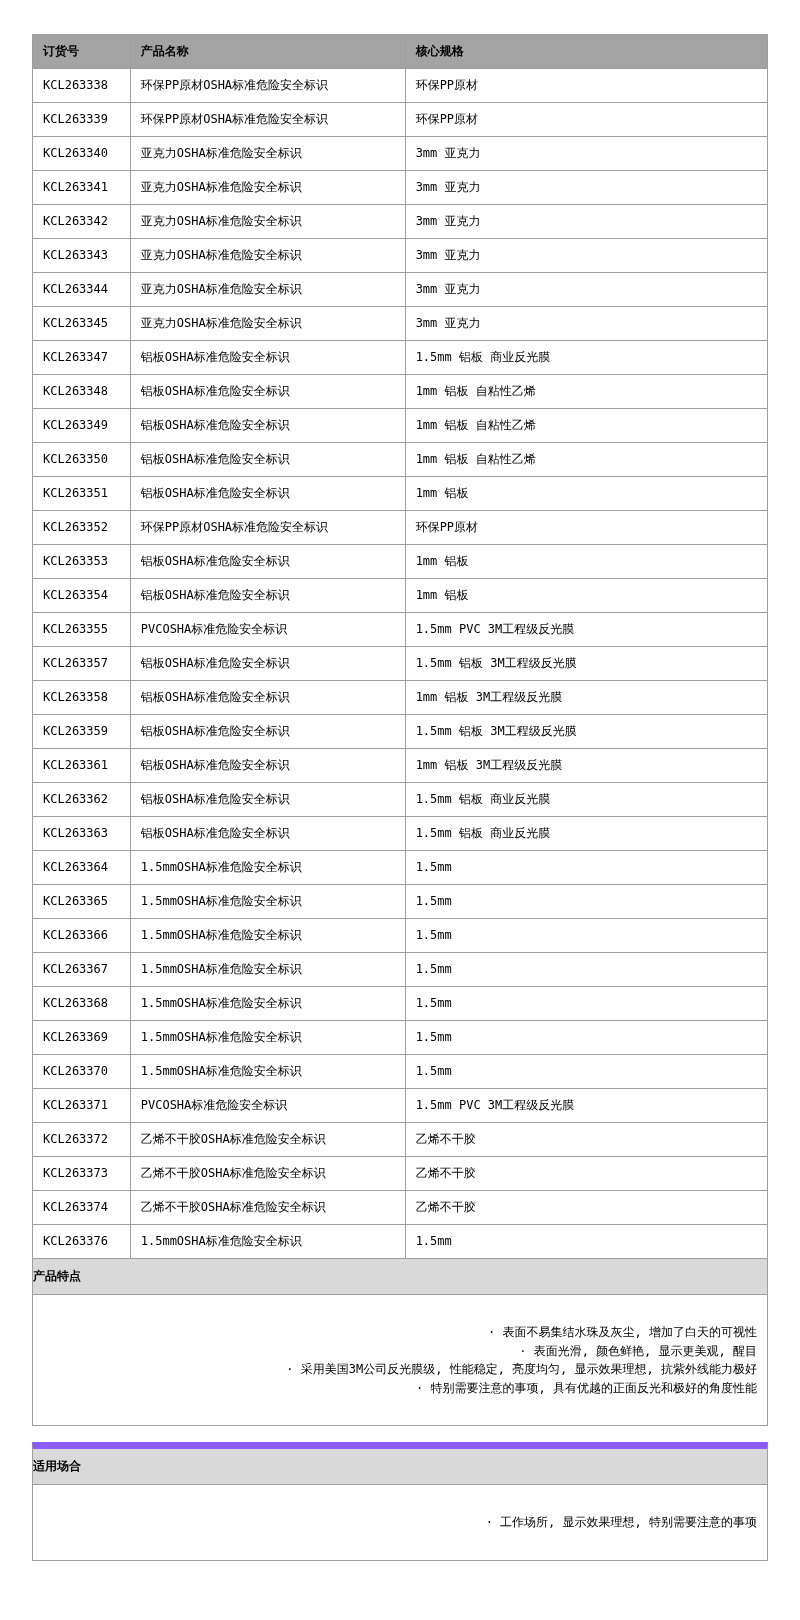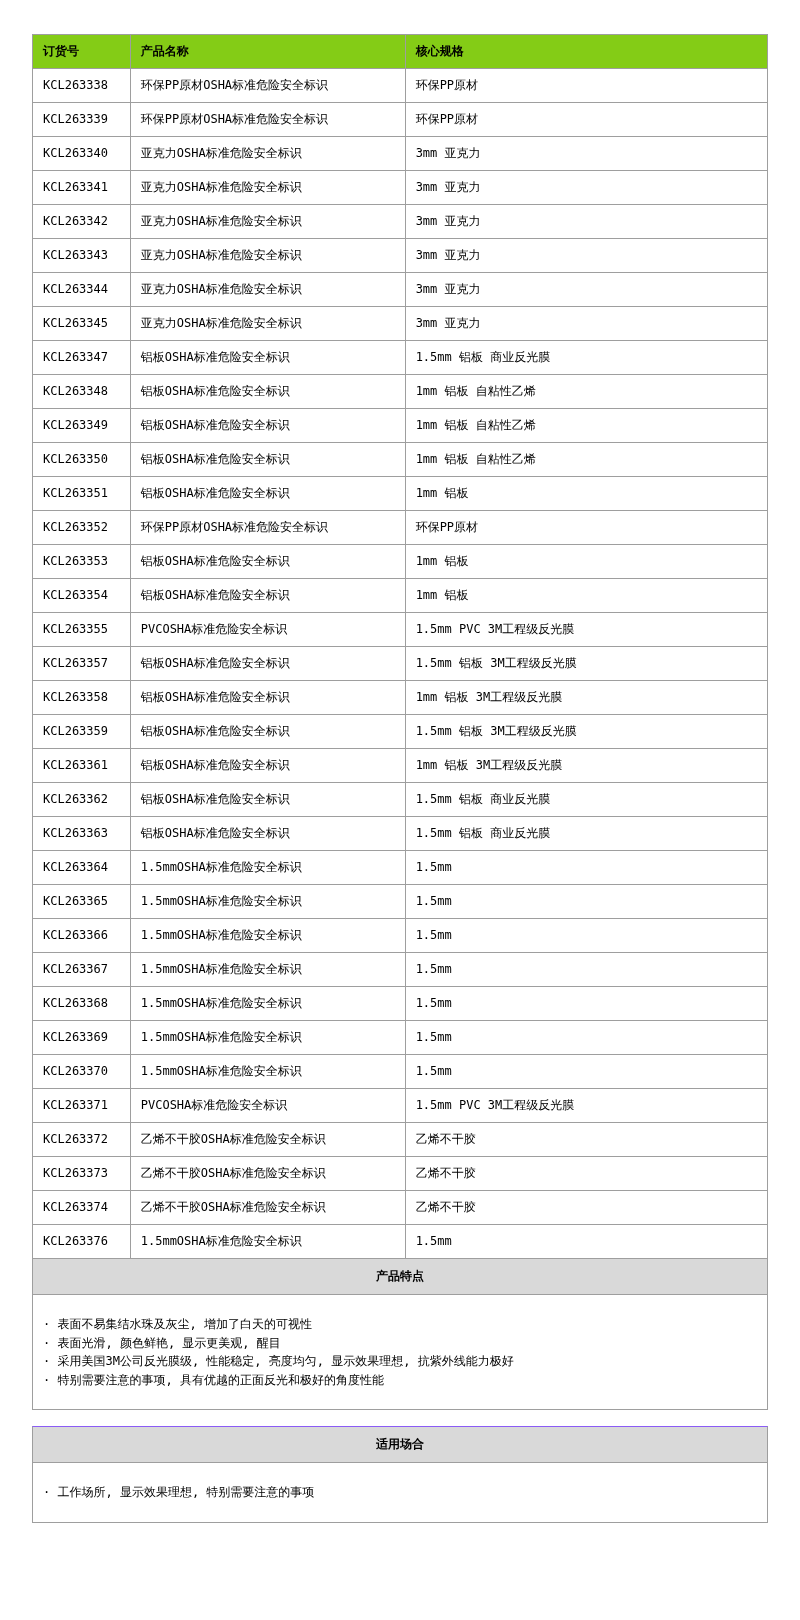--- a/index.html
+++ b/index.html
@@ -27,48 +27,48 @@
   .spec-table td {
     border: 1px solid #9e9e9e;
     padding: 9px 10px;
     text-align: left;
     vertical-align: middle;
     line-height: 1.25;
     overflow: hidden;
     white-space: nowrap;
   }
   .spec-table th {
-    background: #84cc16;
+    background: #a3a3a3;
     font-weight: bold;
   }
   .col-order { width: 13.3%; }
   .col-name  { width: 37.4%; }
   .col-spec  { width: 49.3%; }
   .info-section { width: 100%; }
   .section-bar {
     border: 1px solid #9e9e9e;
     border-top: none;
     background: #d9d9d9;
-    text-align: center;
+    text-align: left;
     font-weight: bold;
     font-size: 12px;
     padding: 9px 0;
   }
   .section-body {
     border: 1px solid #9e9e9e;
     border-top: none;
-    padding: 20px 10px;
-    text-align: left;
+    padding: 28px 10px;
+    text-align: right;
     font-size: 12px;
   }
   .feature-line {
     line-height: 1.55;
   }
   .gap-top { margin-top: 16px; }
-  .gap-top .section-bar { border-top: 1px solid #8b5cf6; }
+  .gap-top .section-bar { border-top: 7px solid #8b5cf6; }
 </style>
 </head>
 <body>
 
 <div class="page">
 
   <table class="spec-table">
     <colgroup>
       <col class="col-order">
       <col class="col-name">

